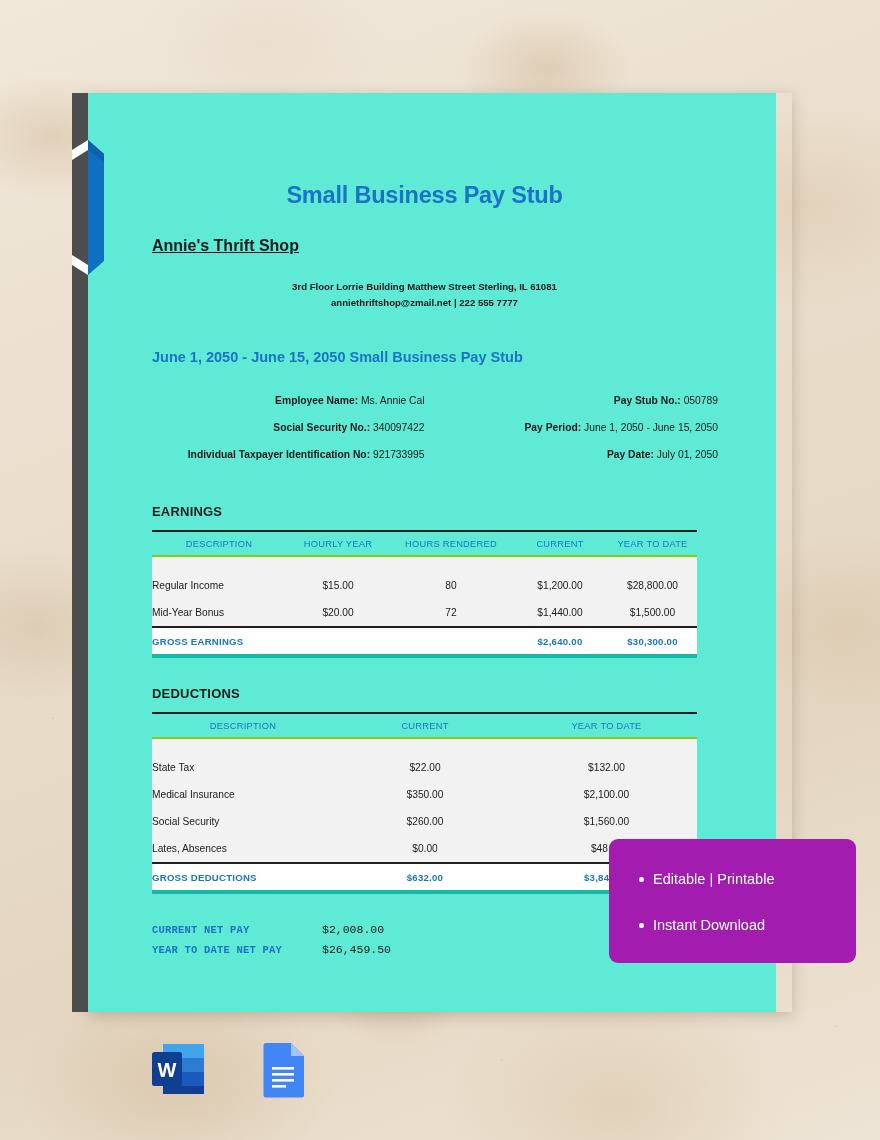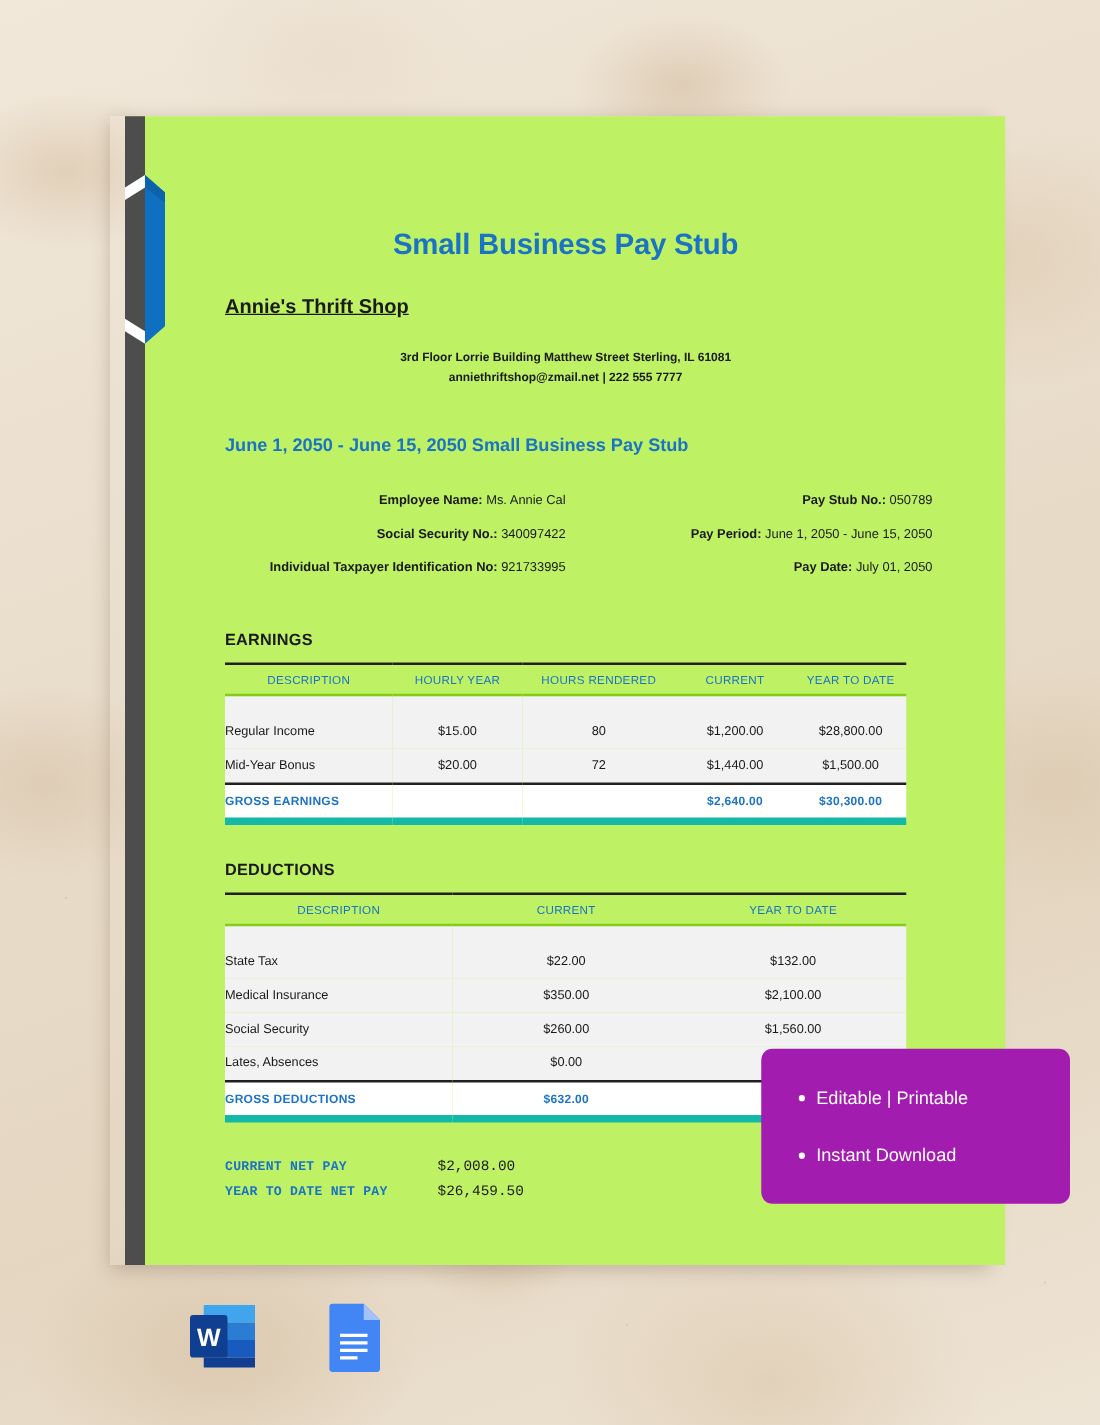--- a/index.html
+++ b/index.html
@@ -55,25 +55,25 @@
   #doc-shadow {
     position: absolute;
     left: 88px;
     top: 93px;
     width: 704px;
     height: 919px;
     box-shadow: 0 3px 14px rgba(90,70,50,0.28);
   }
   #document {
     position: absolute;
-    left: 100px;
+    left: 72px;
     top: 93px;
     width: 704px;
     height: 919px;
-    background: #bef264;
+    background: #5eead4;
   }
   #spine-bar {
     position: absolute;
     left: 0;
     top: 0;
     width: 16px;
     height: 100%;
     background: #4d4d4d;
   }
   
@@ -185,21 +185,21 @@
     background: #f2f2f2;
   }
   table.paytable tr.body-row:first-of-type td { padding-top: 23px; }
   table.paytable tr.total-row td {
     font-size: 9.6px;
     font-weight: bold;
     color: #1b73c5;
     letter-spacing: 0.25px;
     background: #ffffff;
     border-top: 2px solid #231f20;
-    border-bottom: 6px solid #14b8a6;
+    border-bottom: 4px solid #14b8a6;
     padding: 8px 0 7px 0;
   }
   .ta-left   { text-align: left; }
   .ta-center { text-align: center; }
 
   
   #netpay {
     margin-top: 26px;
     font-size: 0;
   }

